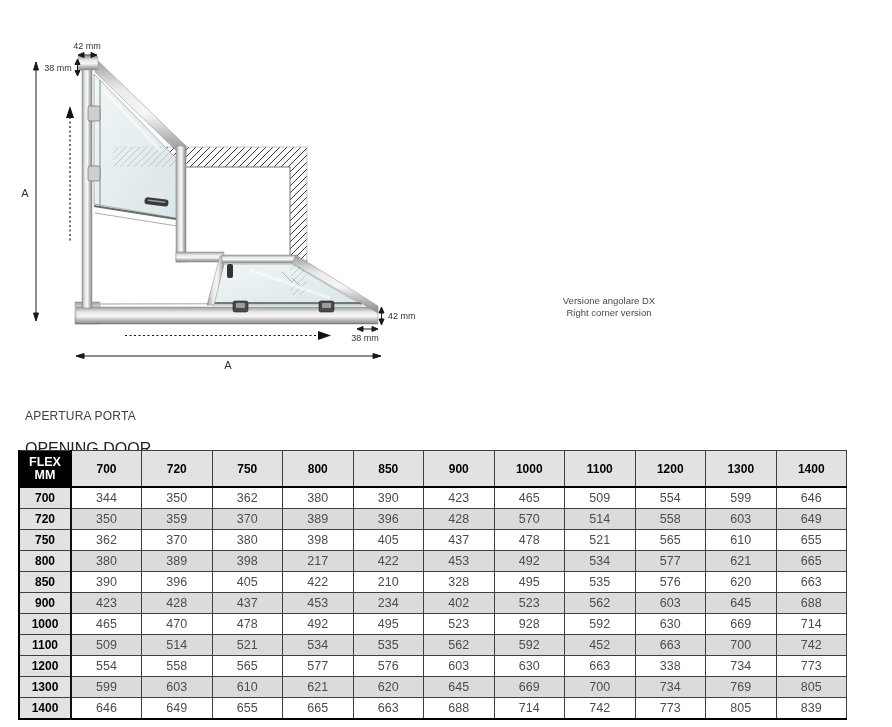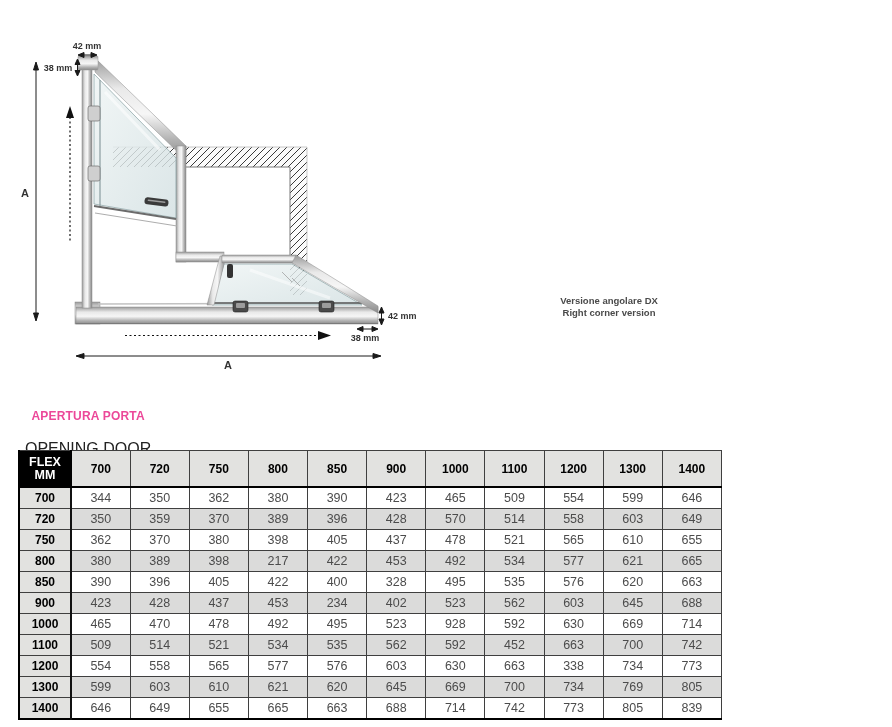--- a/index.html
+++ b/index.html
@@ -1,24 +1,24 @@
 <!DOCTYPE html>
 <html><head>
 <meta charset="utf-8">
 <style>
   html,body{margin:0;padding:0;background:#fff;}
   body{width:892px;height:727px;position:relative;font-family:"Liberation Sans",sans-serif;overflow:hidden;}
-  .diagram-wrap{position:absolute;left:0;top:0;width:892px;height:400px;font-weight:bold;}
+  .diagram-wrap{position:absolute;left:0;top:0;width:892px;height:400px;}
   .dim-label{font-size:9px;fill:#333;}
   .a-label{font-size:11px;fill:#333;}
   .caption-text{font-size:9.5px;fill:#4a4a4a;}
   .section-titles{position:absolute;left:25px;top:410px;line-height:13px;}
-  .title-it{font-weight:bold;font-size:12px;color:#ec4899;letter-spacing:.2px;text-align:center;}
+  .title-it{font-weight:normal;font-size:12px;color:#404040;letter-spacing:.2px;}
   .title-en{font-size:16px;color:#222;margin-top:19px;text-align:right;}
-  table.flex-table{position:absolute;left:18px;top:450px;width:704px;border-collapse:collapse;table-layout:fixed;
+  table.flex-table{position:absolute;left:18px;top:450px;width:829px;border-collapse:collapse;table-layout:fixed;
     border:1.5px solid #222;border-left:2.5px solid #000;border-bottom:2.5px solid #000;}
   .flex-table th,.flex-table td{border:1px solid #3f3f3f;padding:0;text-align:center;vertical-align:middle;}
   .flex-table thead th{height:35px;background:#e2e2e0;font-size:12px;font-weight:bold;color:#000;border-bottom:2px solid #000;}
   .flex-table thead th.corner-cell{background:#000;color:#fff;font-size:12.5px;line-height:13px;border-right:2px solid #000;}
   .flex-table tbody th{height:20px;background:#e2e2e0;font-size:12px;font-weight:bold;color:#000;border-right:2px solid #111;}
   .flex-table tbody td{height:20px;font-size:12.5px;color:#4c4c4c;background:#fff;}
   .flex-table tbody tr.stripe td{background:#dbdbda;}
 </style>
 </head>
 <body>
@@ -230,21 +230,21 @@
         <td>577</td>
         <td>621</td>
         <td>665</td>
       </tr>
       <tr>
         <th>850</th>
         <td>390</td>
         <td>396</td>
         <td>405</td>
         <td>422</td>
-        <td>400</td>
+        <td>210</td>
         <td>328</td>
         <td>495</td>
         <td>535</td>
         <td>576</td>
         <td>620</td>
         <td>663</td>
       </tr>
       <tr class="stripe">
         <th>900</th>
         <td>423</td>

